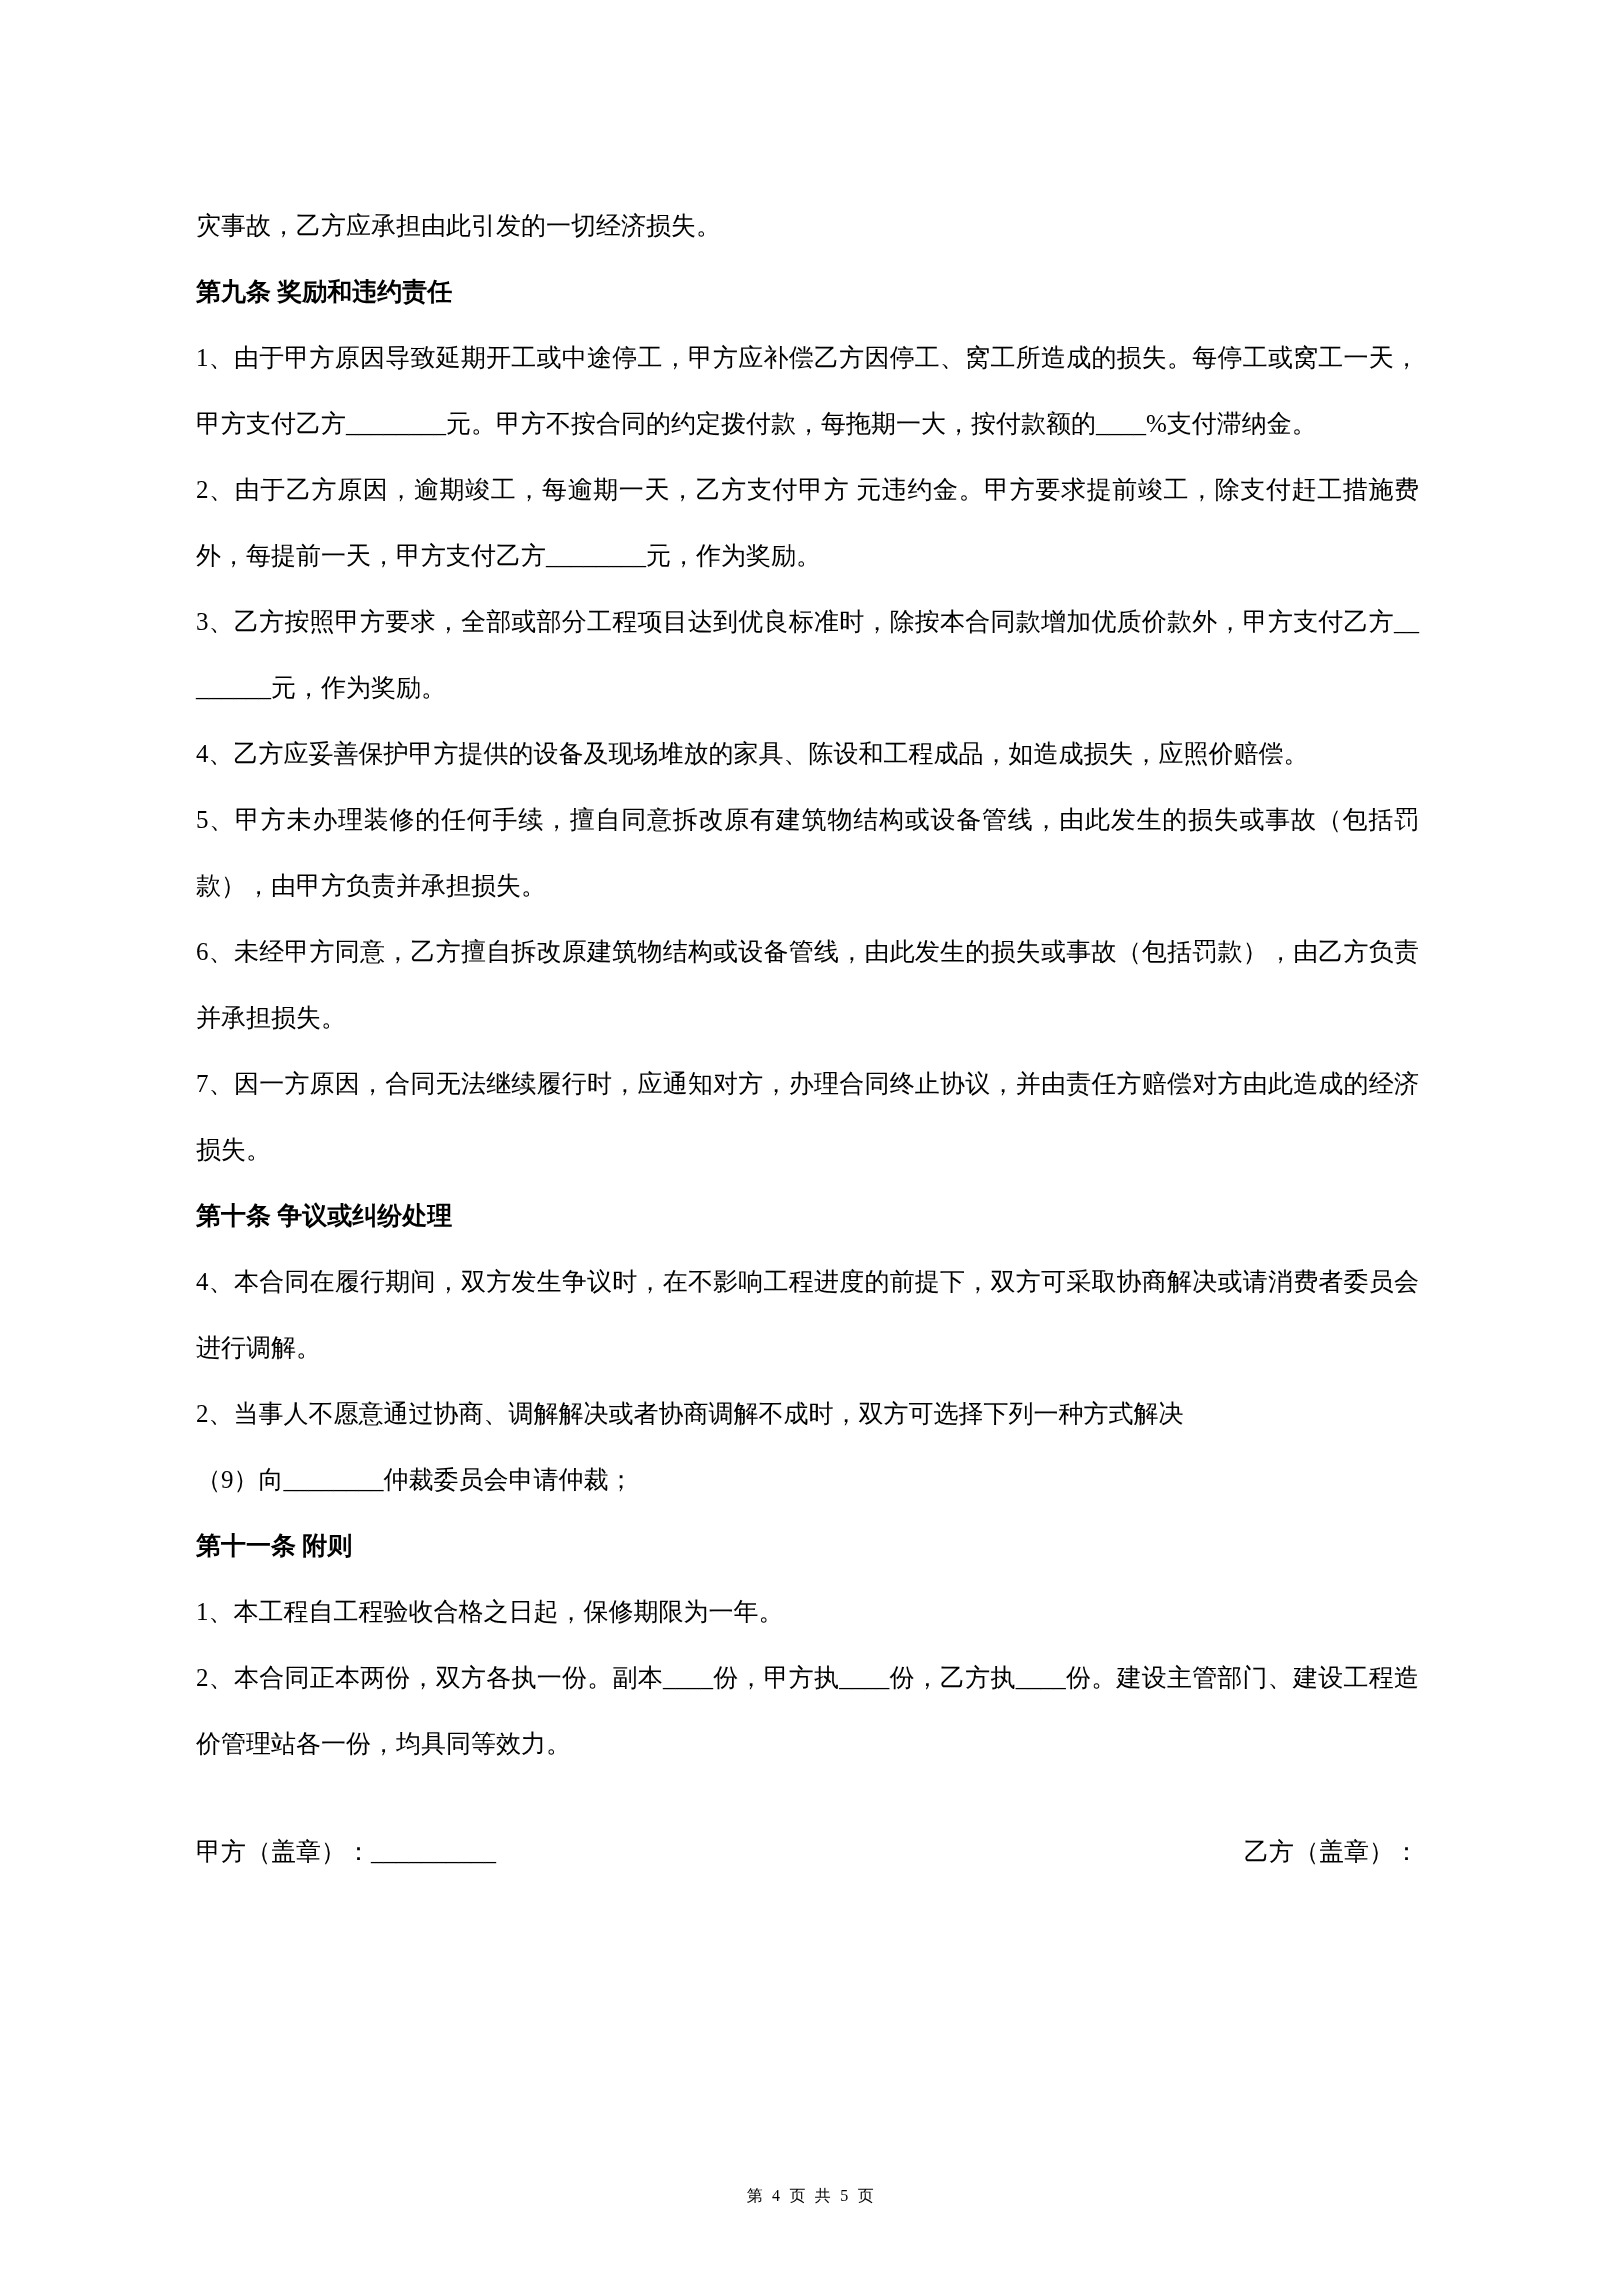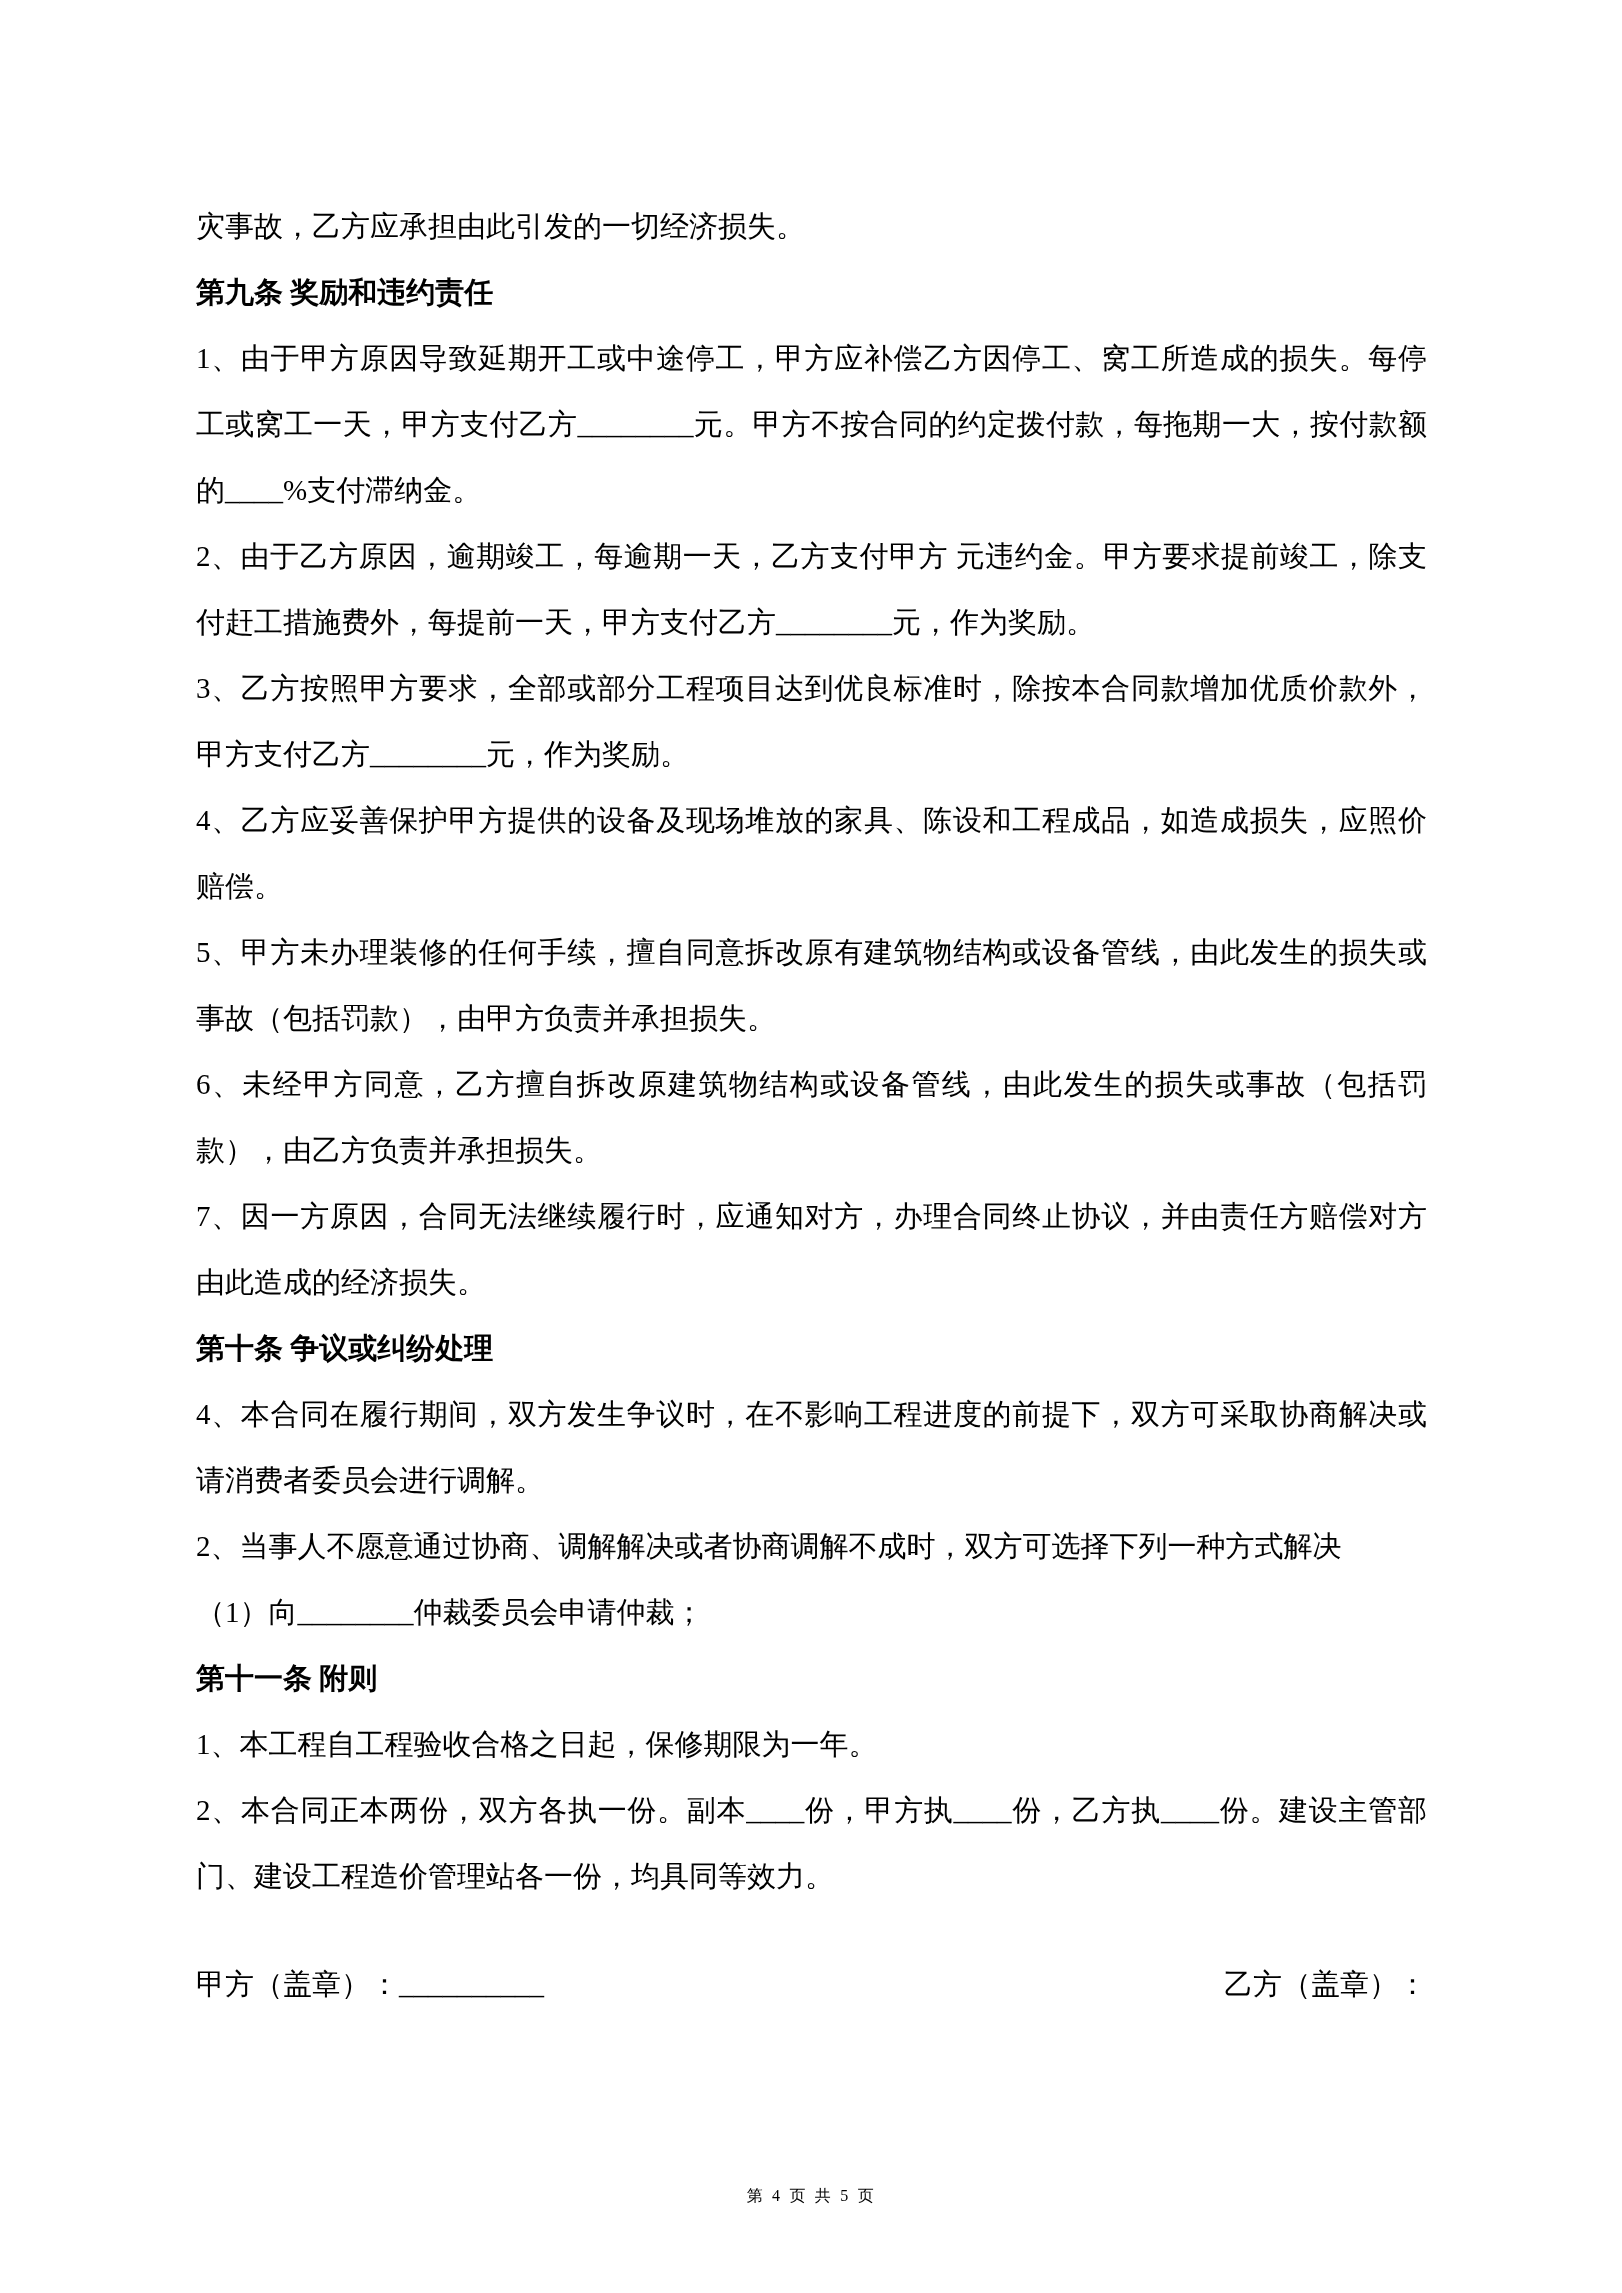--- a/index.html
+++ b/index.html
@@ -16,23 +16,23 @@
   }
   .page {
     position: absolute;
     inset: 0;
     background: #ffffff;
     overflow: hidden;
   }
   .content {
     position: absolute;
     left: 196px;
-    right: 196px;
+    right: 204px;
     top: 193px;
-    font-size: 29px;
+    font-size: 25px;
     line-height: 66px;
     text-align: justify;
     word-break: break-all;
   }
   .para {
     margin: 0;
     padding: 0;
   }
   .heading {
     font-weight: bold; 
@@ -65,21 +65,21 @@
     <p class="para">1、由于甲方原因导致延期开工或中途停工，甲方应补偿乙方因停工、窝工所造成的损失。每停工或窝工一天，甲方支付乙方________元。甲方不按合同的约定拨付款，每拖期一大，按付款额的____%支付滞纳金。</p>
     <p class="para">2、由于乙方原因，逾期竣工，每逾期一天，乙方支付甲方 元违约金。甲方要求提前竣工，除支付赶工措施费外，每提前一天，甲方支付乙方________元，作为奖励。</p>
     <p class="para">3、乙方按照甲方要求，全部或部分工程项目达到优良标准时，除按本合同款增加优质价款外，甲方支付乙方________元，作为奖励。</p>
     <p class="para">4、乙方应妥善保护甲方提供的设备及现场堆放的家具、陈设和工程成品，如造成损失，应照价赔偿。</p>
     <p class="para">5、甲方未办理装修的任何手续，擅自同意拆改原有建筑物结构或设备管线，由此发生的损失或事故（包括罚款），由甲方负责并承担损失。</p>
     <p class="para">6、未经甲方同意，乙方擅自拆改原建筑物结构或设备管线，由此发生的损失或事故（包括罚款），由乙方负责并承担损失。</p>
     <p class="para">7、因一方原因，合同无法继续履行时，应通知对方，办理合同终止协议，并由责任方赔偿对方由此造成的经济损失。</p>
     <p class="para heading">第十条 争议或纠纷处理</p>
     <p class="para">4、本合同在履行期间，双方发生争议时，在不影响工程进度的前提下，双方可采取协商解决或请消费者委员会进行调解。</p>
     <p class="para">2、当事人不愿意通过协商、调解解决或者协商调解不成时，双方可选择下列一种方式解决</p>
-    <p class="para">（1）向________仲裁委员会申请仲裁；</p>
+    <p class="para">（9）向________仲裁委员会申请仲裁；</p>
     <p class="para heading">第十一条 附则</p>
     <p class="para">1、本工程自工程验收合格之日起，保修期限为一年。</p>
     <p class="para">2、本合同正本两份，双方各执一份。副本____份，甲方执____份，乙方执____份。建设主管部门、建设工程造价管理站各一份，均具同等效力。</p>
 
     <div class="signatures">
       <span class="sig-left">甲方（盖章）：__________</span>
       <span class="sig-right">乙方（盖章）：</span>
     </div>
   </div>
 

